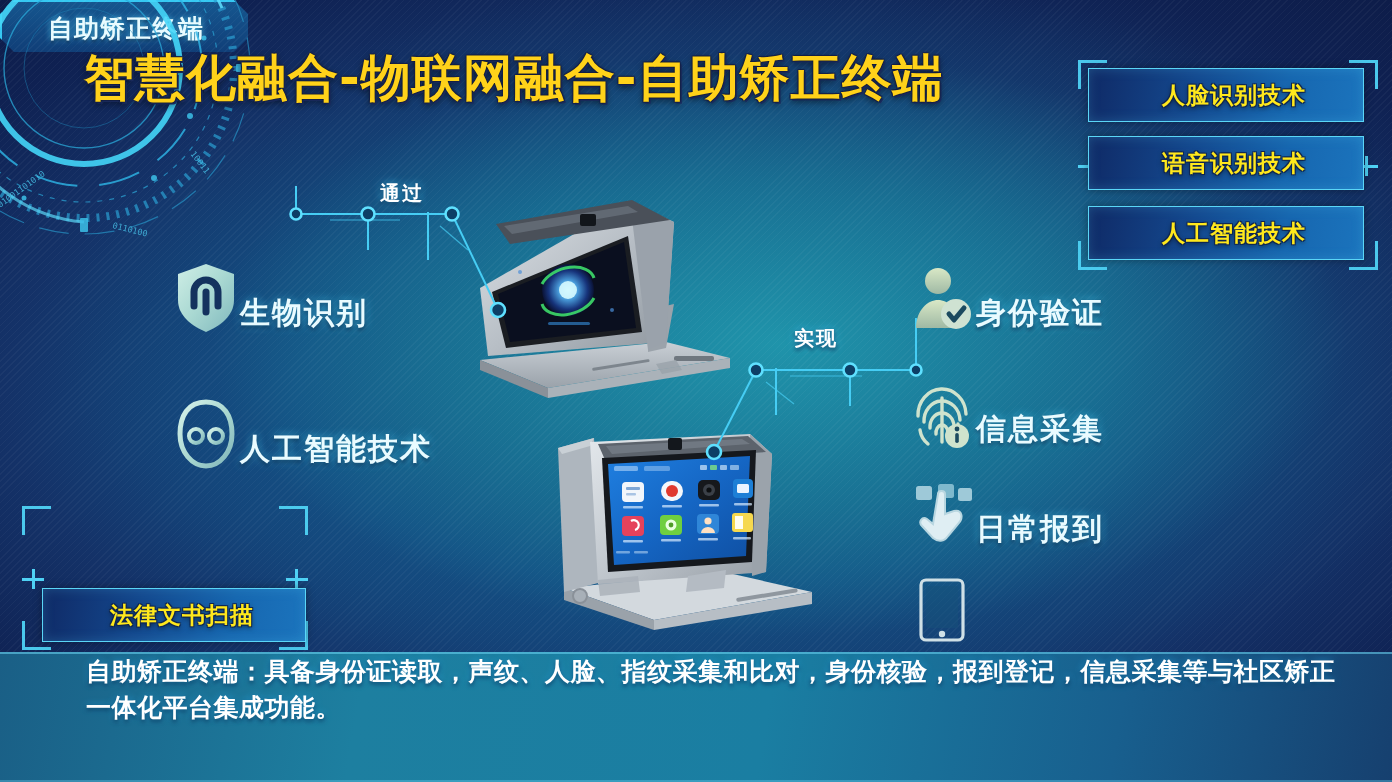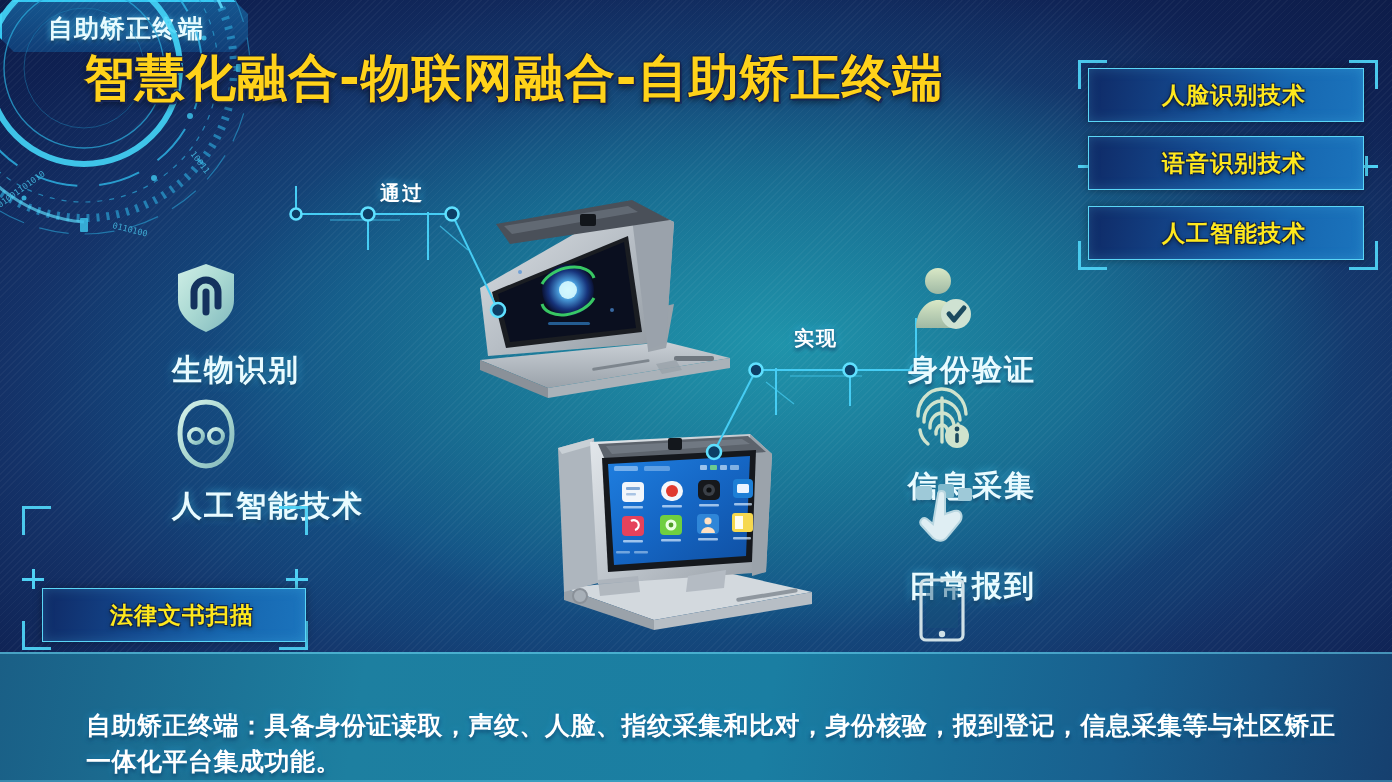--- a/index.html
+++ b/index.html
@@ -47,36 +47,36 @@
   .midtick.v{width:3px;height:20px;}
 
   .chip{position:absolute;display:flex;align-items:center;justify-content:center;
     background:linear-gradient(100deg,#0f2a66 0%,#14498f 38%,#1767b0 72%,#1b74bd 100%);
     border:1px solid #5ad6f7;box-shadow:inset 0 0 12px rgba(90,214,247,.22),0 0 8px rgba(0,0,0,.35);padding-left:16px;}
   .chip span{color:#ffe81c;font-size:23px;font-weight:700;letter-spacing:1px;white-space:nowrap;
     text-shadow:1px 1px 0 #10264f,-1px -1px 0 #10264f,1px -1px 0 #10264f,-1px 1px 0 #10264f,0 2px 5px rgba(0,0,0,.6);
     font-family:"DejaVu Sans","Liberation Sans",sans-serif;}
 
   
-  .feat{position:absolute;display:flex;align-items:flex-start;gap:16px;z-index:8;flex-direction:column;}
+  .feat{position:absolute;display:flex;align-items:flex-end;z-index:8;}
   .feat .ficon{width:68px;height:72px;flex:none;display:flex;align-items:center;justify-content:center;}
   .feat .flabel{font-size:30px;font-weight:700;letter-spacing:2px;color:#e9fbff;white-space:nowrap;
     text-shadow:0 0 8px rgba(70,205,250,.75),0 2px 4px rgba(0,15,45,.9);
     font-family:"DejaVu Sans","Liberation Sans",sans-serif;}
 
   
   .conn{position:absolute;z-index:9;font-size:20px;font-weight:700;color:#ffffff;letter-spacing:2px;
     text-shadow:0 0 8px rgba(60,190,240,.9),0 2px 4px rgba(0,10,40,.9);
     font-family:"DejaVu Sans","Liberation Sans",sans-serif;}
 
   
   #caption{position:absolute;left:0;bottom:0;width:1392px;height:126px;z-index:10;
     background:linear-gradient(100deg,#1a5f86 0%,#1d7fa0 26%,#1a7ea2 55%,#185f8e 80%,#16406f 100%);
     border-top:2px solid rgba(110,215,245,.55);border-bottom:2px solid rgba(110,215,245,.35);
-    display:flex;align-items:flex-end;}
+    display:flex;align-items:flex-start;}
   #caption p{margin:0;padding:0 34px 0 86px;color:#ffffff;font-size:25px;font-weight:700;line-height:1.45;
     letter-spacing:.5px;text-shadow:0 0 7px rgba(40,170,230,.8),0 2px 4px rgba(0,20,50,.85);
     font-family:"DejaVu Sans","Liberation Sans",sans-serif;}
 
   
   .device{position:absolute;z-index:6;}
 </style>
 </head>
 <body>
 

